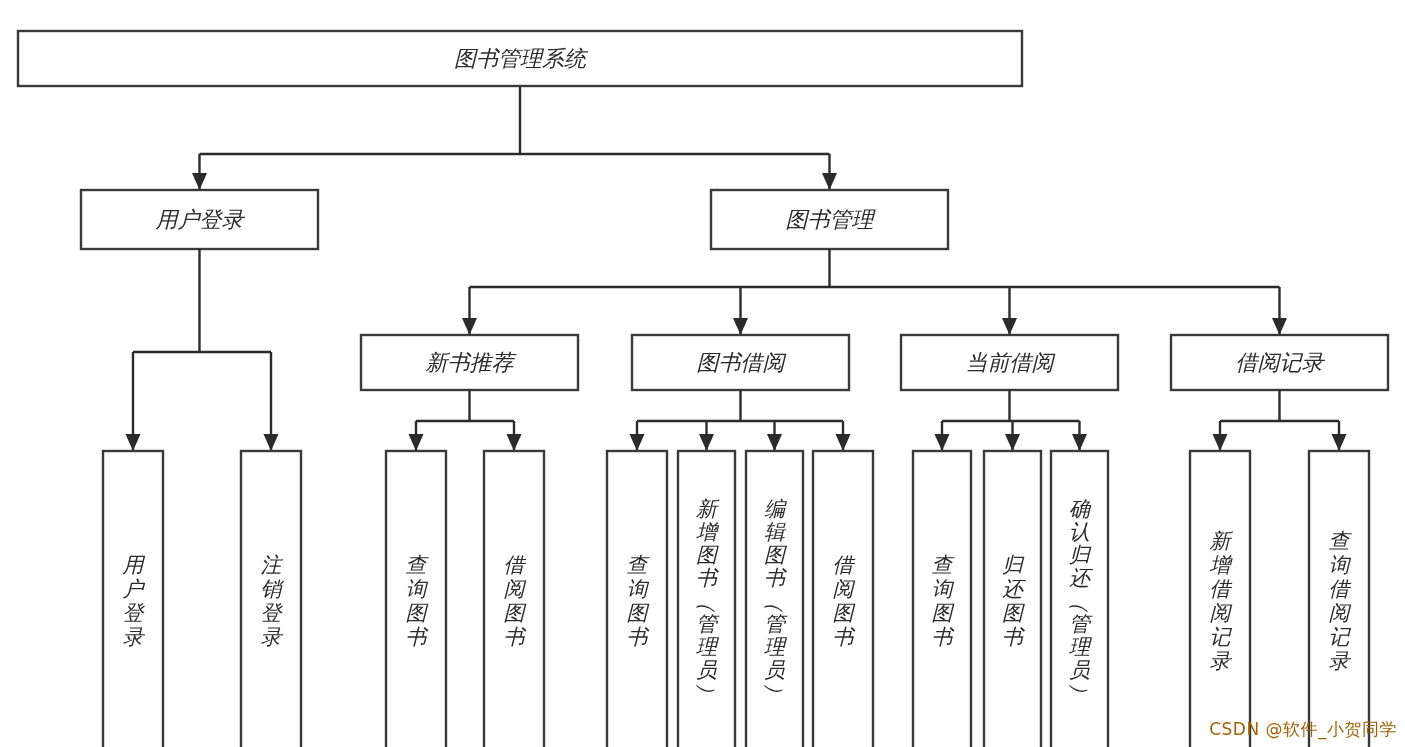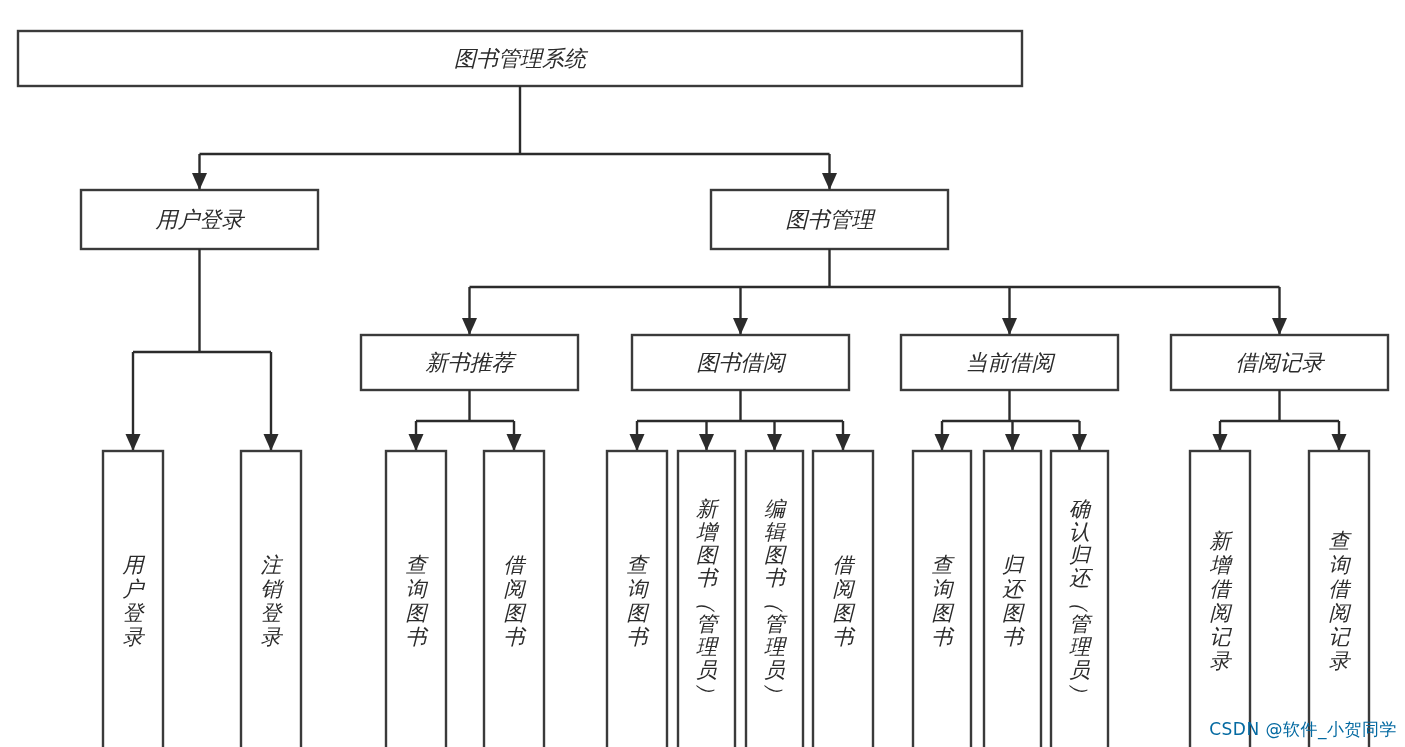--- a/index.html
+++ b/index.html
@@ -48,21 +48,21 @@
   .arrow-head {
     fill: #2b2b2b;
     stroke: none;
   }
   .watermark {
     position: absolute;
     right: 8px;
     bottom: 6px;
     font-family: "DejaVu Sans", sans-serif;
     font-size: 17px;
-    color: #0369a1;
+    color: #a16207;
     white-space: nowrap;
     letter-spacing: 0.5px;
   }
 </style>
 </head>
 <body>
 
 <div id="chart-root">
   <svg id="diagram-svg" width="1405" height="747" viewBox="0 0 1405 747">
       <rect x="18" y="14" width="1004" height="55" class="node-box"></rect>

